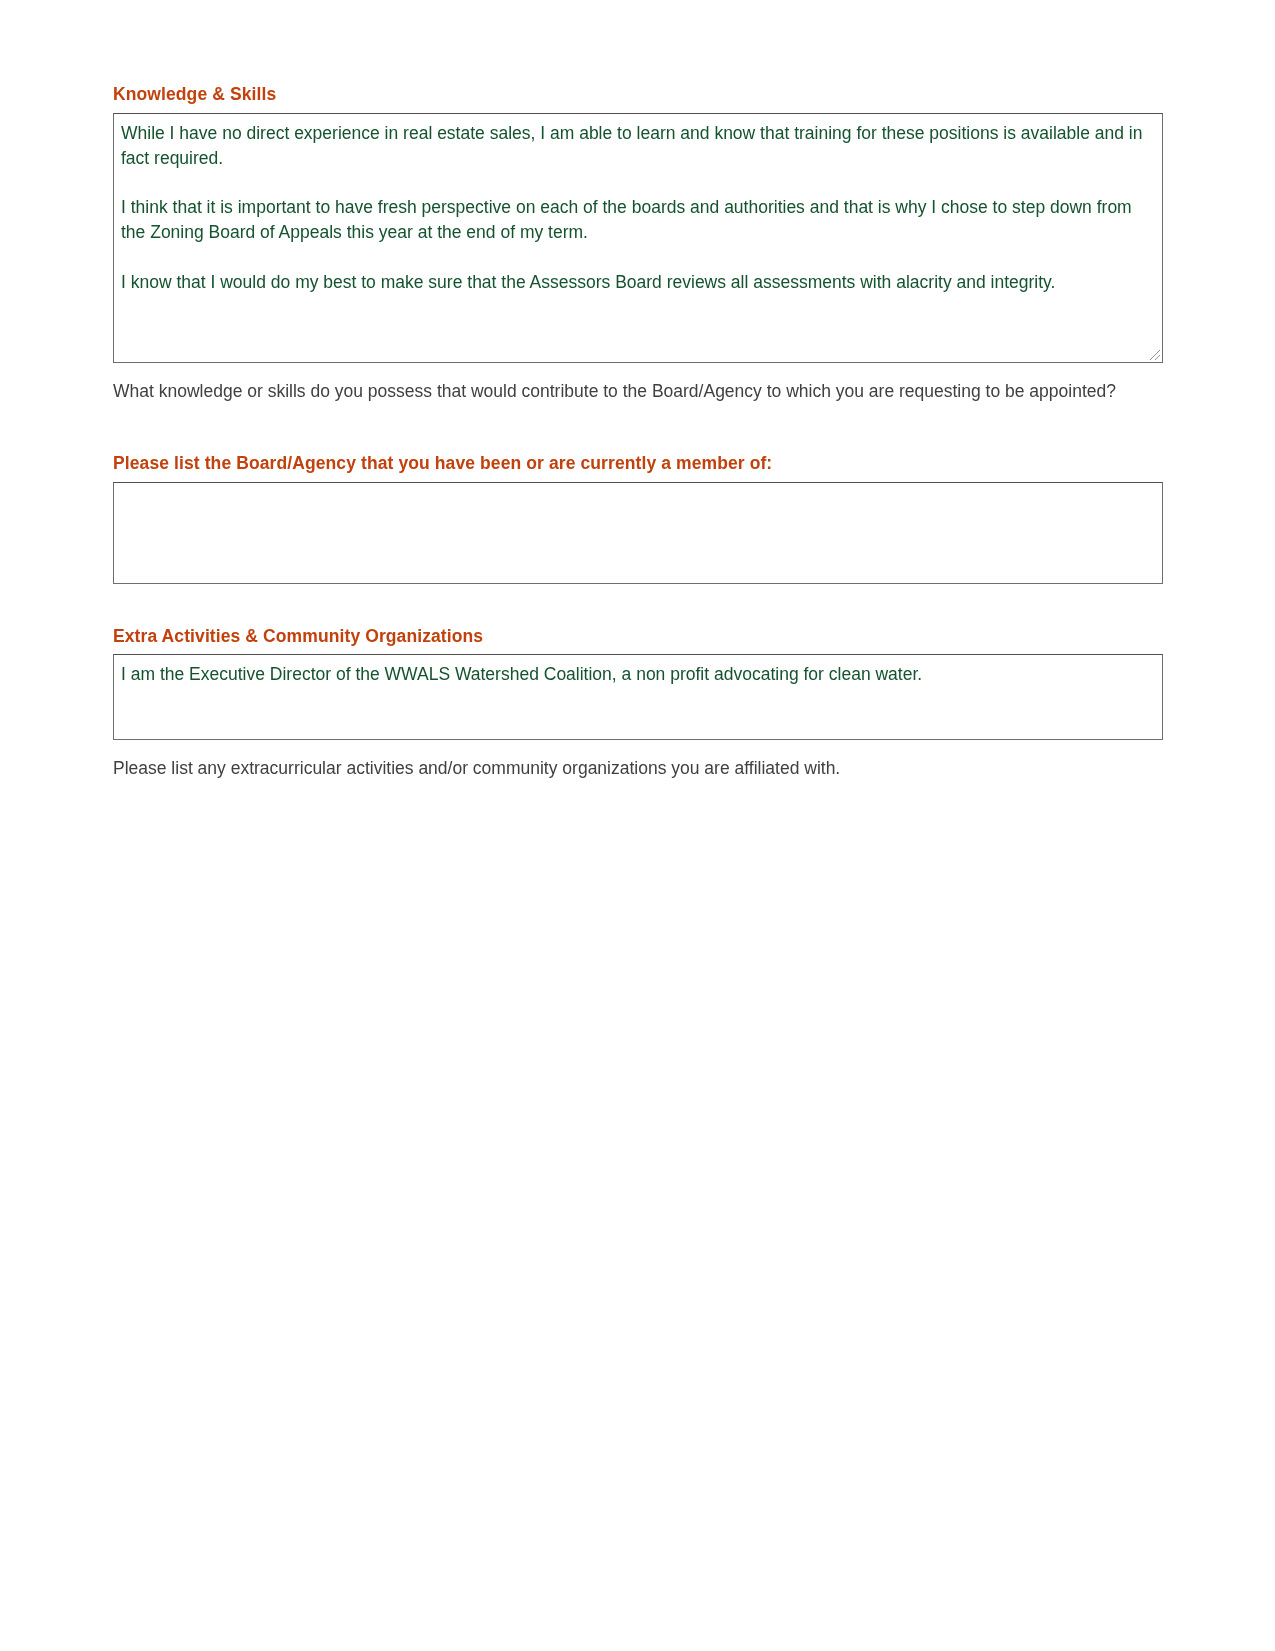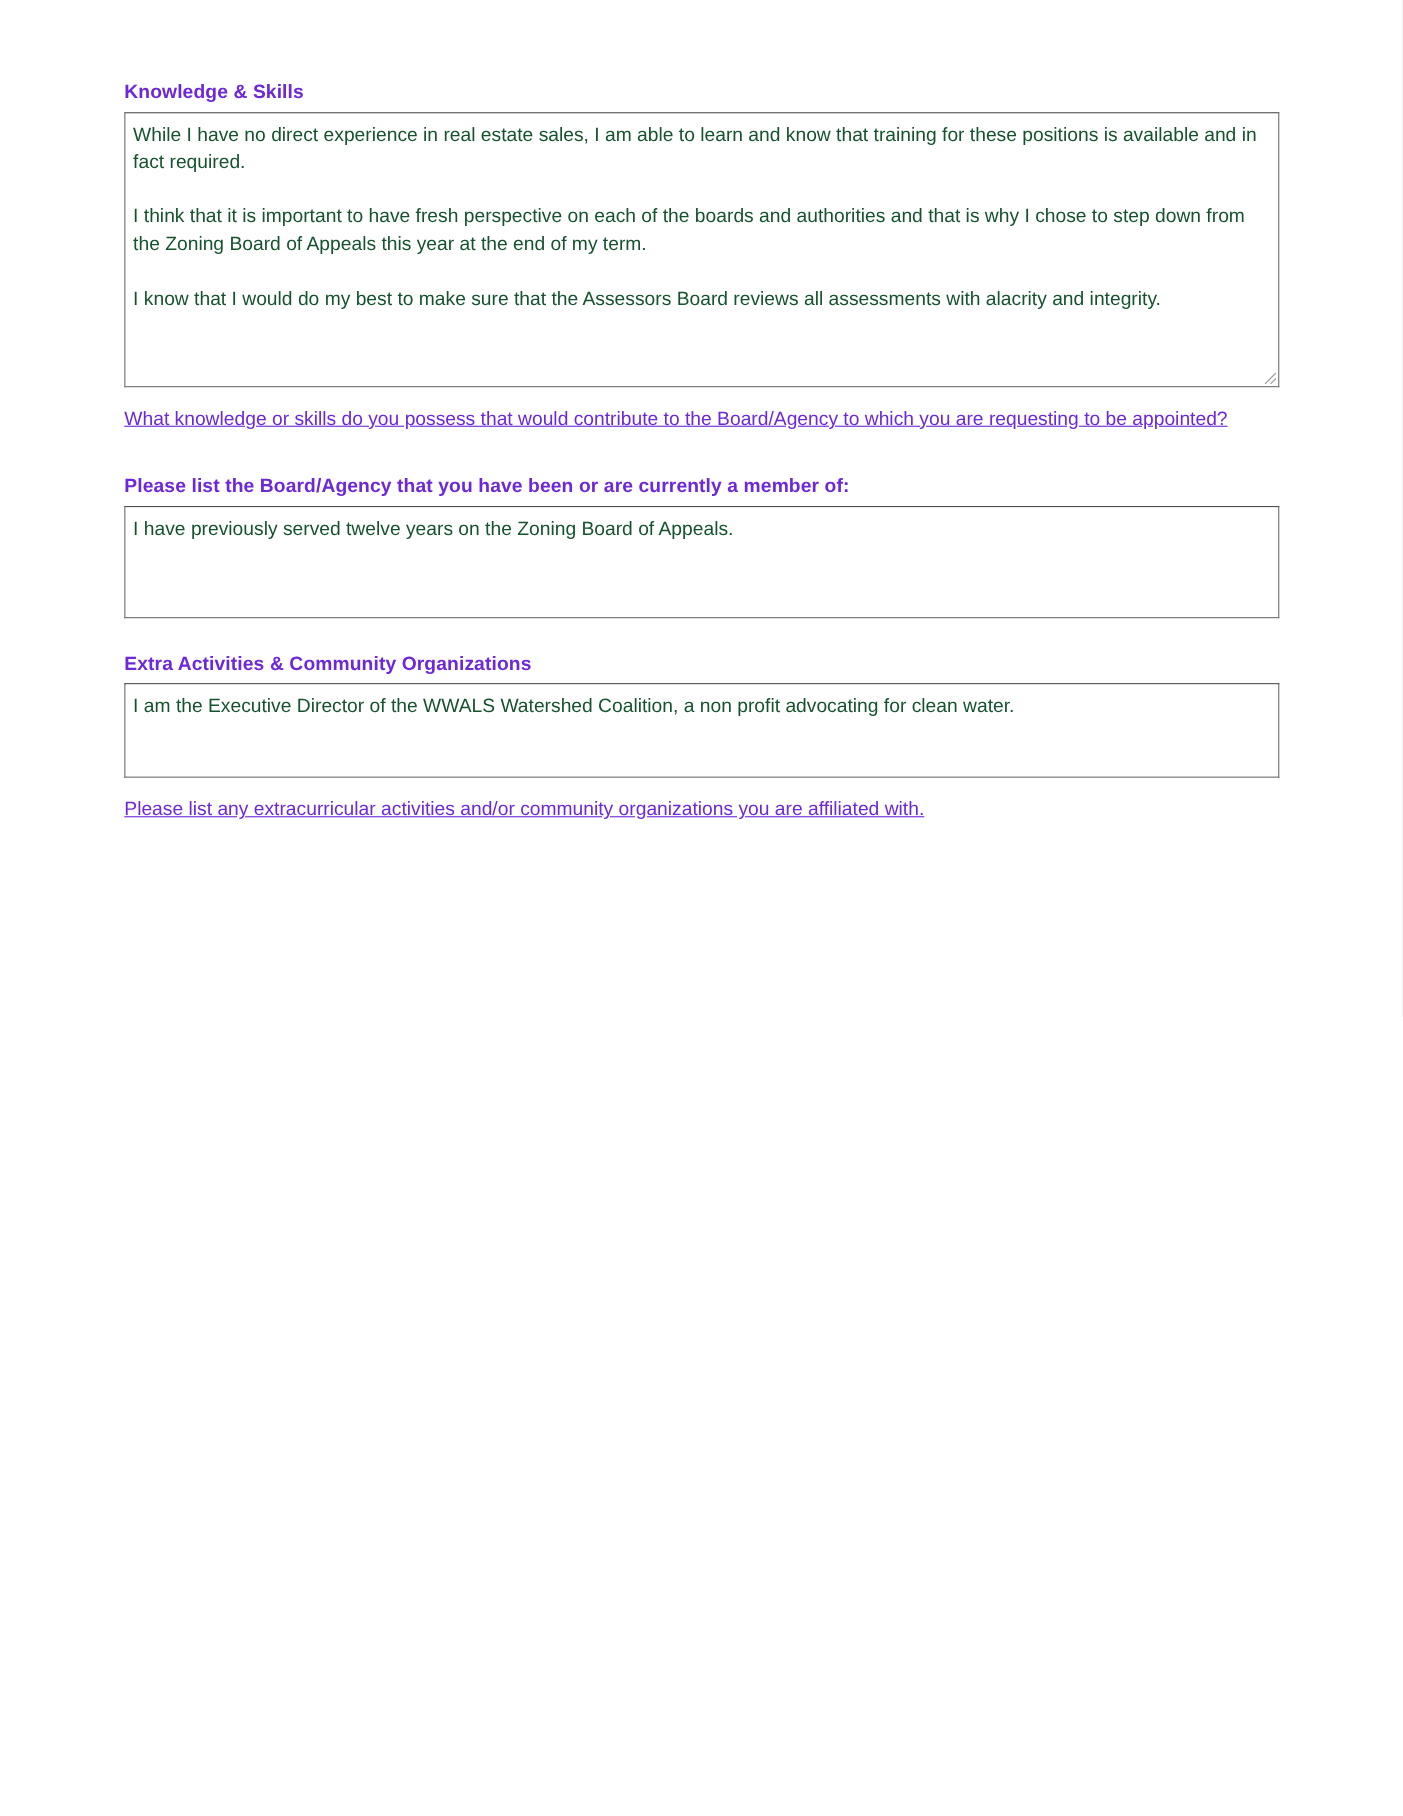--- a/index.html
+++ b/index.html
@@ -18,22 +18,22 @@
     padding: 72px 112px 0 113px;
     position: relative;
   }
   .section {
     margin: 0 0 0 0;
   }
   .section-heading {
     font-weight: bold;
     font-size: 17.5px;
     line-height: 1.3;
-    color: #6d28d9;
-    margin: 0 0 7px 0;
+    color: #c2410c;
+    margin: 11px 0 7px 0;
     letter-spacing: 0.1px;
   }
   .answer-box {
     border: 1px solid #6e6e6e;
     border-top-color: #4f4f4f;
     box-sizing: border-box;
     padding: 7px 12px 8px 7px;
     font-size: 17.5px;
     line-height: 1.42;
     color: #14532d;
@@ -45,24 +45,23 @@
   }
   .answer-box p:last-child {
     margin-bottom: 0;
   }
   .answer-box p.tight {
     margin-bottom: 0;
   }
   .caption {
     font-size: 17.5px;
     line-height: 1.55;
-    color: #6d28d9;
+    color: #404040;
     margin: 15px 0 0 0;
     max-width: 1020px;
-    text-decoration: underline;
   }
   .gap-lg { height: 36px; }
   .gap-md { height: 30px; }
   .resize-grip {
     position: absolute;
     right: 2px;
     bottom: 2px;
     width: 13px;
     height: 13px;
     cursor: nwse-resize;
@@ -92,21 +91,20 @@
 
     <div class="caption">What knowledge or skills do you possess that would contribute to the Board/Agency to which you are requesting to be appointed?</div>
   </div>
 
   <div class="gap-lg"></div>
 
   <div class="section">
     <div class="section-heading">Please list the Board/Agency that you have been or are currently a member of:</div>
 
     <div class="answer-box" style="min-height: 102px;">
-      <p class="tight">I have previously served twelve years on the Zoning Board of Appeals.</p>
     </div>
   </div>
 
   <div class="gap-md"></div>
 
   <div class="section">
     <div class="section-heading">Extra Activities &amp; Community Organizations</div>
 
     <div class="answer-box" style="min-height: 86px;">
       <p class="tight">I am the Executive Director of the WWALS Watershed Coalition, a non profit advocating for clean water.</p>

